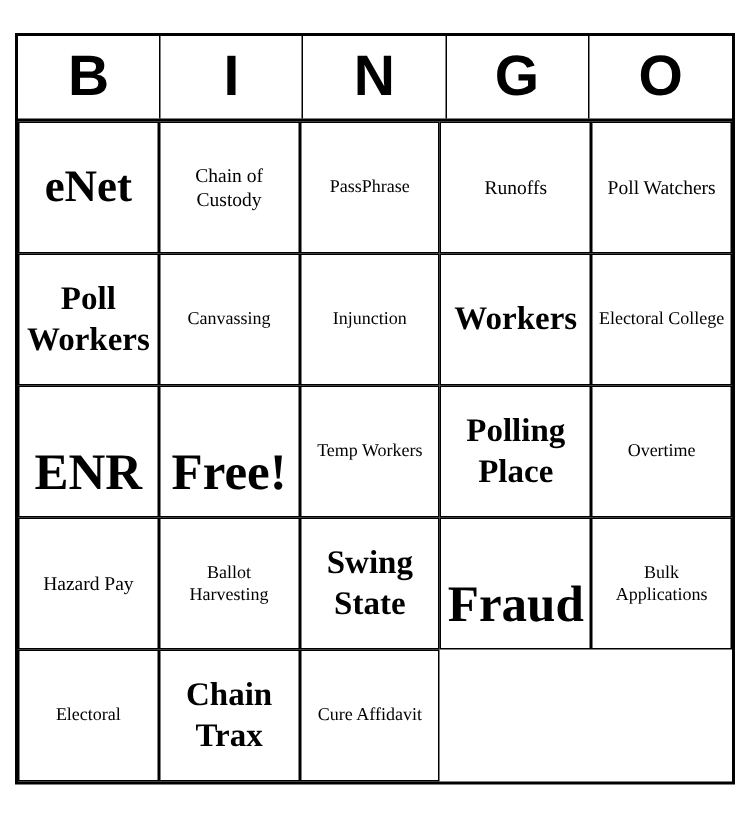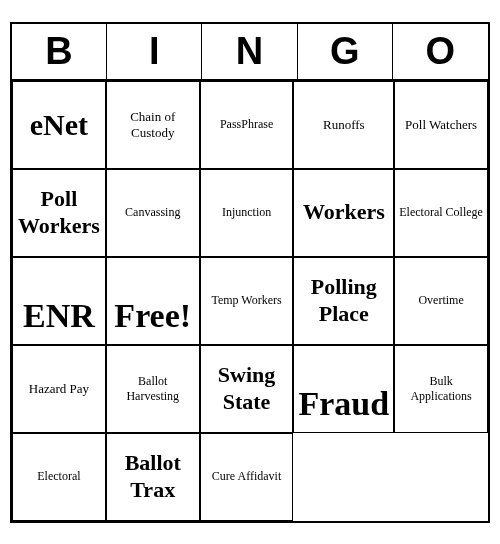--- a/index.html
+++ b/index.html
@@ -141,19 +141,19 @@
       <div class="bingo-cell">
         <span class="cell-text-xxl">Fraud</span>
       </div>
       <div class="bingo-cell">
         <span class="cell-text-sm">Bulk Applications</span>
       </div>
       <div class="bingo-cell">
         <span class="cell-text-sm">Electoral</span>
       </div>
       <div class="bingo-cell">
-        <span class="cell-text-lg">Ballot Trax</span>
+        <span class="cell-text-lg">Chain Trax</span>
       </div>
       <div class="bingo-cell">
         <span class="cell-text-sm">Cure Affidavit</span>
       </div>
     </div>
 </div>
 
 </body></html>

